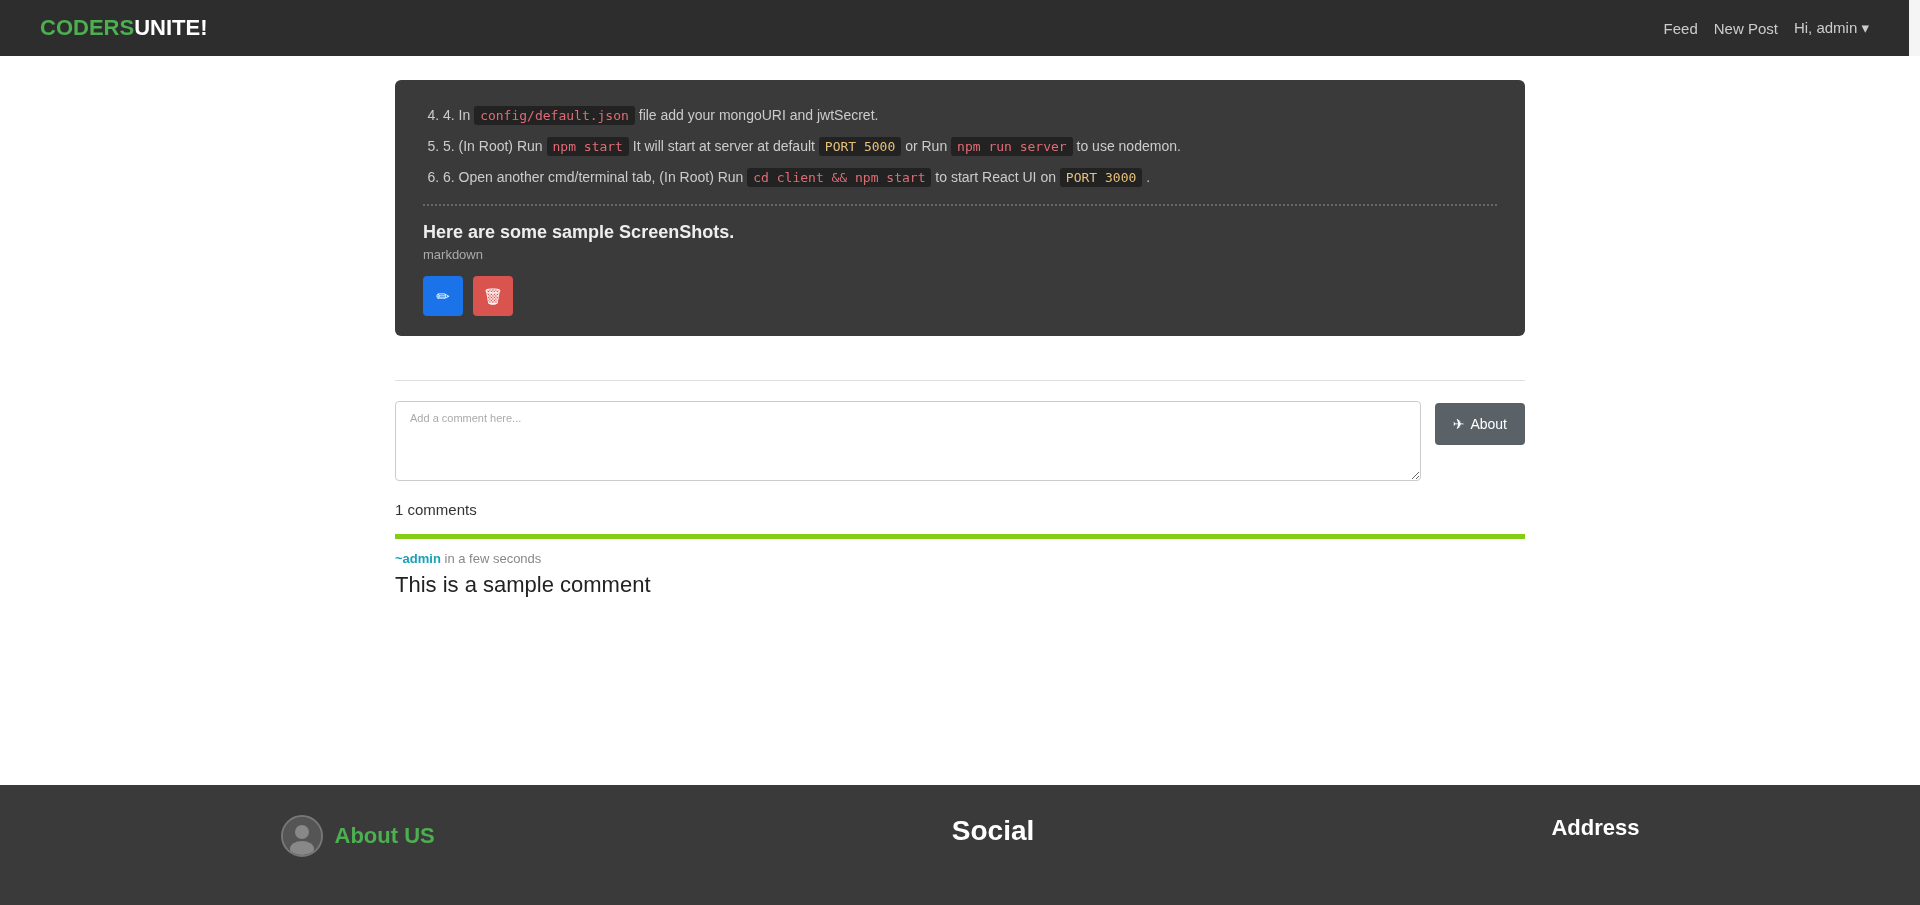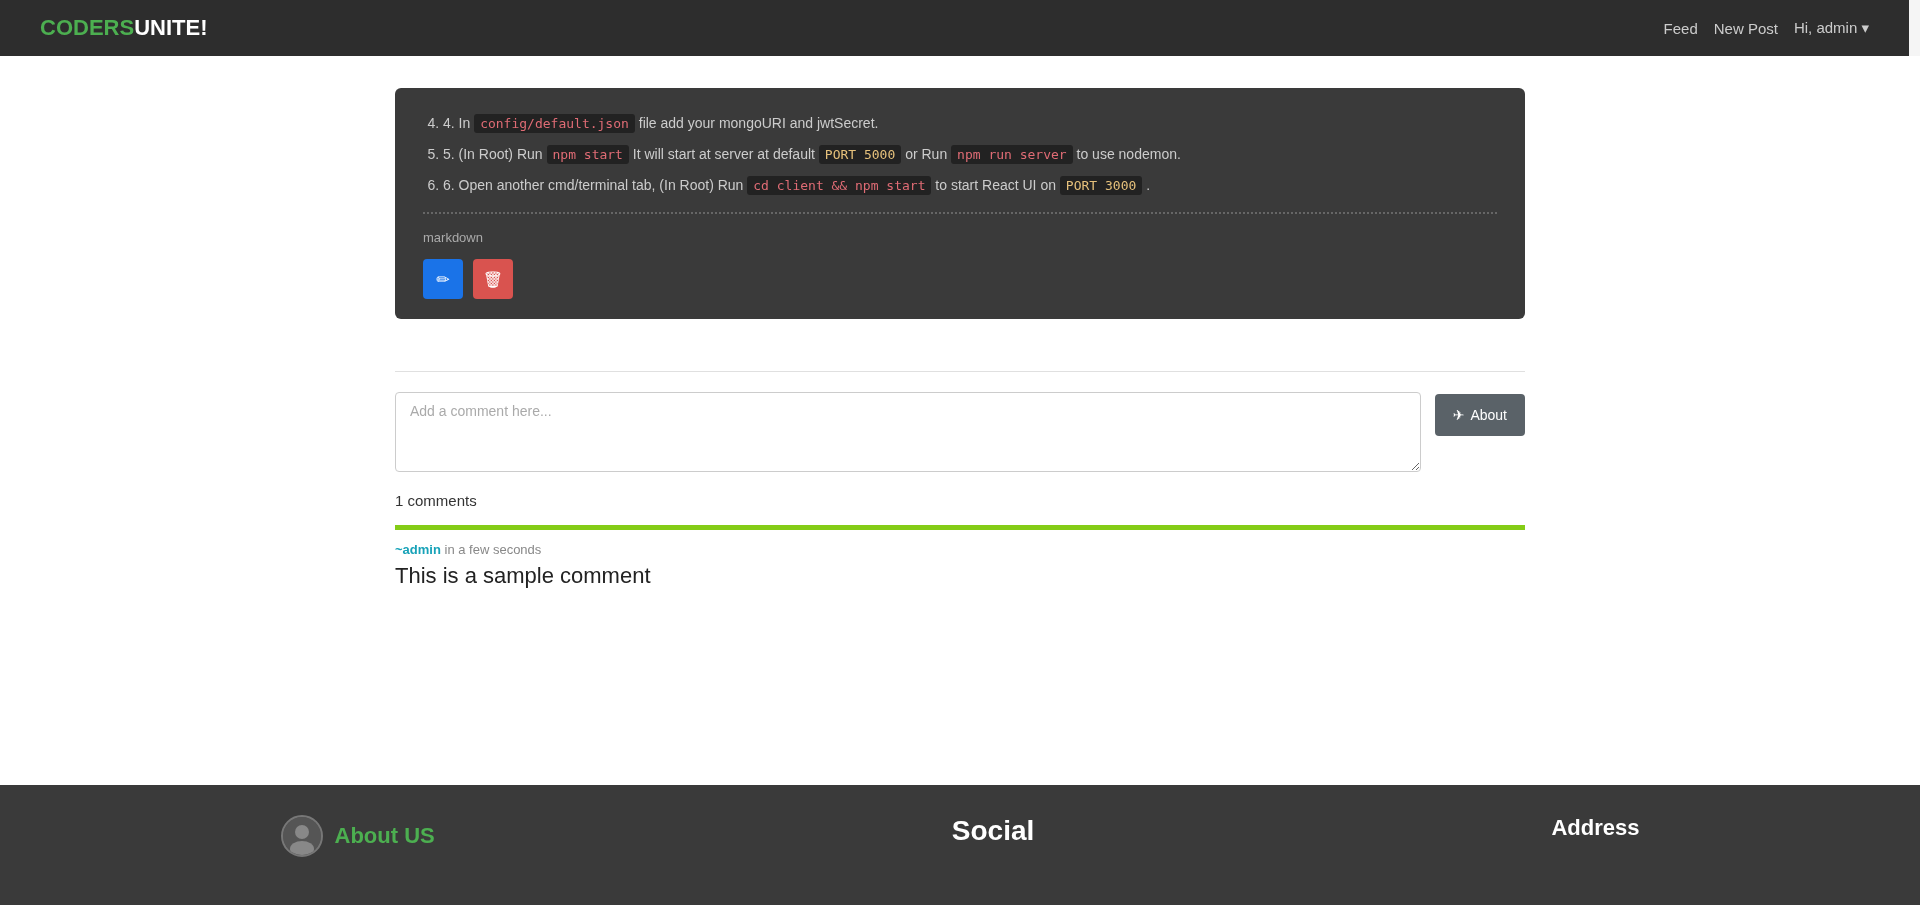--- a/index.html
+++ b/index.html
@@ -36,21 +36,21 @@
     .main-content {
       margin-top: 56px;
       flex: 1;
       background: #fff;
     }
 
     
     .post-card {
       background: #3a3a3a;
       border-radius: 6px;
-      margin: 32px auto;
+      margin: 24px auto;
       max-width: 1130px;
       padding: 24px 28px 20px;
       color: #ddd;
     }
     .post-card ol {
       list-style: decimal;
       margin-left: 20px;
     }
     .post-card li {
       margin-bottom: 8px;
@@ -123,21 +123,21 @@
       align-items: flex-start;
       gap: 14px;
       margin-bottom: 20px;
     }
     .comment-textarea {
       flex: 1;
       height: 80px;
       border: 1px solid #ccc;
       border-radius: 4px;
       padding: 10px 14px;
-      font-size: 14px;
+      font-size: 11px;
       resize: vertical;
       color: #555;
       font-family: Arial, sans-serif;
     }
     .comment-textarea::placeholder { color: #aaa; }
     .btn-post {
       background: #5a6268;
       color: #fff;
       border: none;
       border-radius: 4px;
@@ -249,20 +249,21 @@
       <li>
         <span>5. (In Root) Run </span><code class="code-inline code-red">npm start</code><span> It will start at server at default </span><span class="code-inline code-orange">PORT 5000</span><span> or Run </span><code class="code-inline code-red">npm run server</code><span> to use nodemon.</span>
       </li>
       <li>
         <span>6. Open another cmd/terminal tab, (In Root) Run </span><code class="code-inline code-red">cd client &amp;&amp; npm start</code><span> to start React UI on </span><span class="code-inline code-orange">PORT 3000</span><span> .</span>
       </li>
     </ol>
 
     <hr class="dotted-divider">
 
+    <div class="post-title">Here are some sample ScreenShots.</div>
     <div class="post-subtitle">markdown</div>
 
     <div class="post-actions">
       <button class="btn-edit">✏</button>
       <button class="btn-delete">🗑</button>
     </div>
   </div>
 
   <div class="comment-section">
     <hr class="divider">

